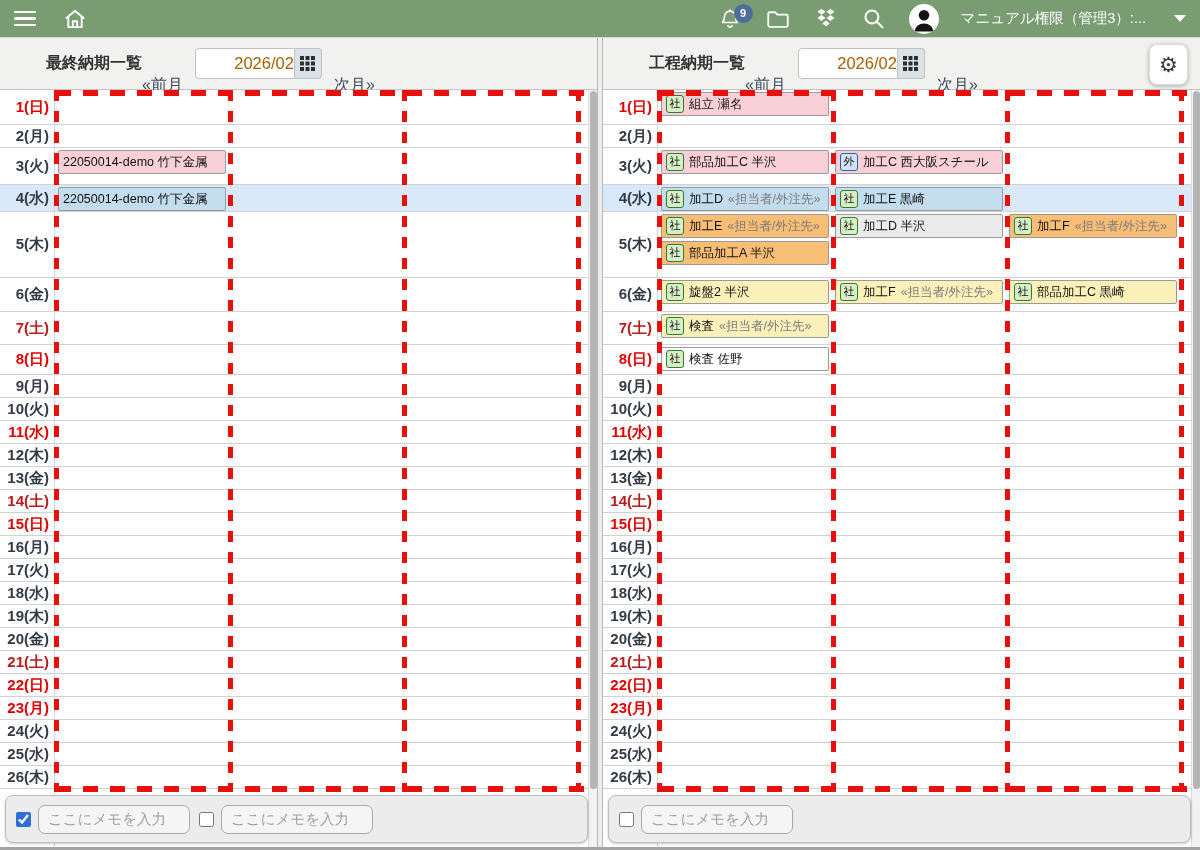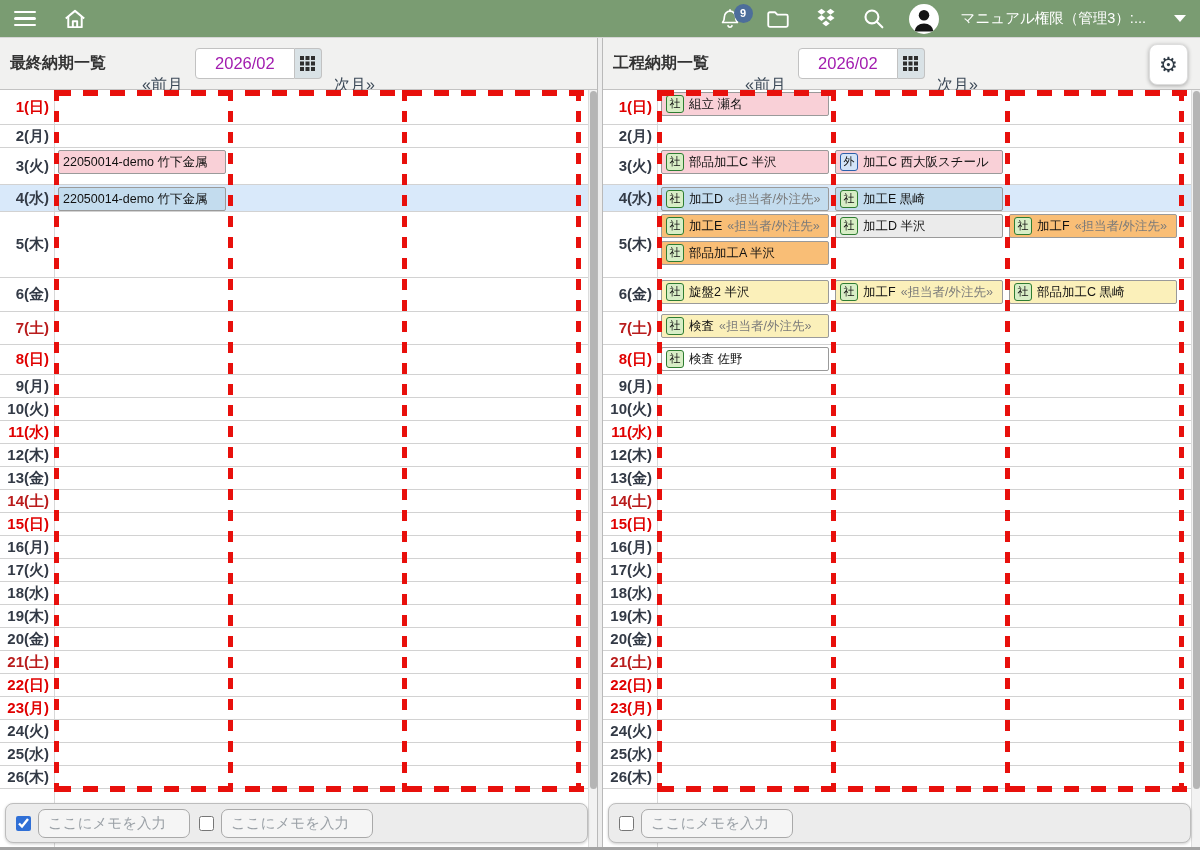--- a/index.html
+++ b/index.html
@@ -28,25 +28,25 @@
   
   .main { display:flex; height:809px; }
   .panel { position:relative; width:597px; height:809px; background:#fff; }
   .divider { width:6px; background:#ededed; border-left:1px solid #b9b9b9;
     border-right:1px solid #b9b9b9; }
   .bottom-strip { height:3px; background:#a3a3a3; }
 
   
   .panel-header { position:relative; height:52px; background:#f1f1f0;
     border-bottom:1px solid #c3c3c3; display:flex; align-items:center; padding:0 10px; }
-  .panel-title { font-size:16px; font-weight:bold; color:#333; width:132px; }
+  .panel-title { font-size:16px; font-weight:bold; color:#333; width:132px;text-align:right; }
   .month-nav { display:flex; align-items:center; gap:12px; font-size:16px; color:#3d4a58; }
   .nav-link { cursor:pointer; font-weight:500;margin-top:44px; }
   .date-input { width:100px; height:31px; border:1px solid #c2c2c2; border-radius:4px 0 0 4px;
-    text-align:center; font-size:16.5px; color:#a21caf; background:#fff;
+    text-align:right; font-size:16.5px; color:#a16207; background:#fff;
     font-family:"Liberation Sans","DejaVu Sans",sans-serif; }
   .picker-btn { width:27px; height:31px; margin-left:-12px; background:#d9e2e6;
     border:1px solid #c2c2c2; border-left:none; border-radius:0 4px 4px 0;
     display:flex; align-items:center; justify-content:center; cursor:pointer; }
   .gear-btn { position:absolute; top:6px; right:12px; width:39px; height:41px;
     background:#fff; border:1px solid #ddd; border-radius:8px;
     box-shadow:0 1px 4px rgba(0,0,0,.3); font-size:21px; color:#2f3a45;
     display:flex; align-items:center; justify-content:center; cursor:pointer; z-index:12; }
 
   
@@ -89,21 +89,21 @@
   .hdash.bottom { top:696px; }
   .v1 { left:54px; } .v2 { left:228px; } .v3 { left:402px; } .v4 { left:576px; }
 
   
   .sbar { position:absolute; top:0; right:0; width:9px; height:100%;
     background:#f2f2f2; border-left:1px solid #dcdcdc; z-index:4; }
   .sthumb { position:absolute; top:1px; left:1px; width:7px; height:698px;
     background:#b5b5b5; border-radius:4px; }
 
   
-  .memo-bar { position:absolute; left:5px; right:9px; bottom:4px; height:40px;
+  .memo-bar { position:absolute; left:5px; right:9px; bottom:4px; height:48px;
     background:#ececec; border:1px solid #bdbdbd; border-radius:8px;
     box-shadow:0 1px 3px rgba(0,0,0,.2); display:flex; align-items:center;
     gap:9px; padding:0 10px; z-index:10; }
   .memo-group { display:flex; align-items:center; gap:7px; }
   .memo-check { width:15px; height:15px; accent-color:#2f6fd6; }
   .memo-input { width:152px; height:29px; border:1px solid #a9a9a9; border-radius:7px;
     background:#f5f5f5; padding:0 9px; font-size:14.5px; color:#333;
     font-family:"Liberation Sans","DejaVu Sans",sans-serif; }
   .memo-input::placeholder { color:#9aa0a6; }
 </style>

